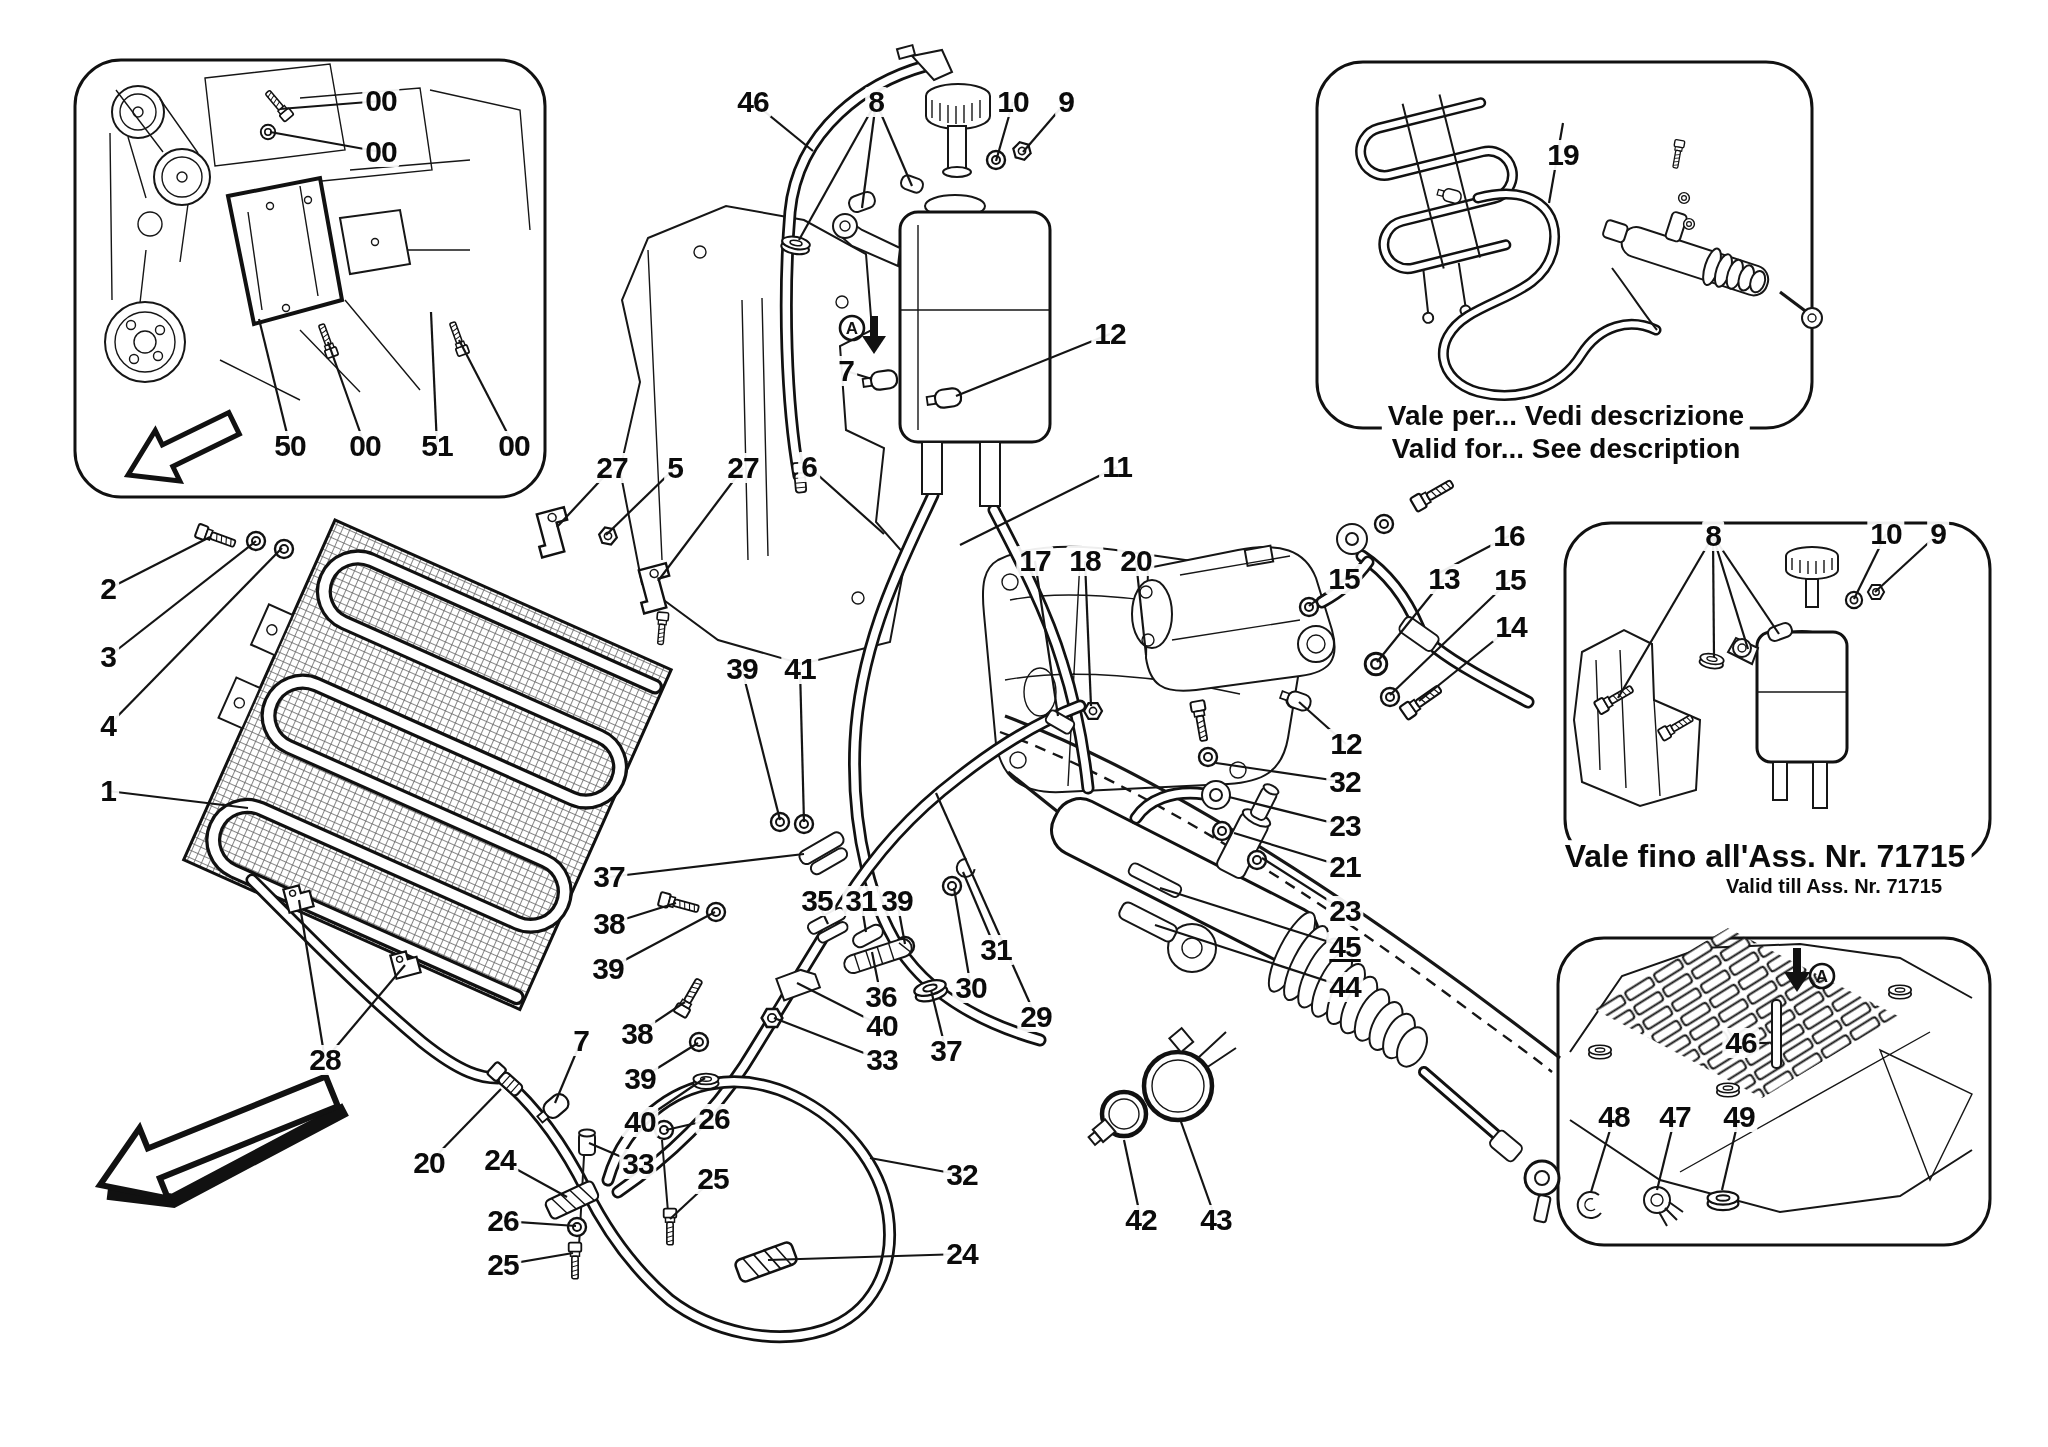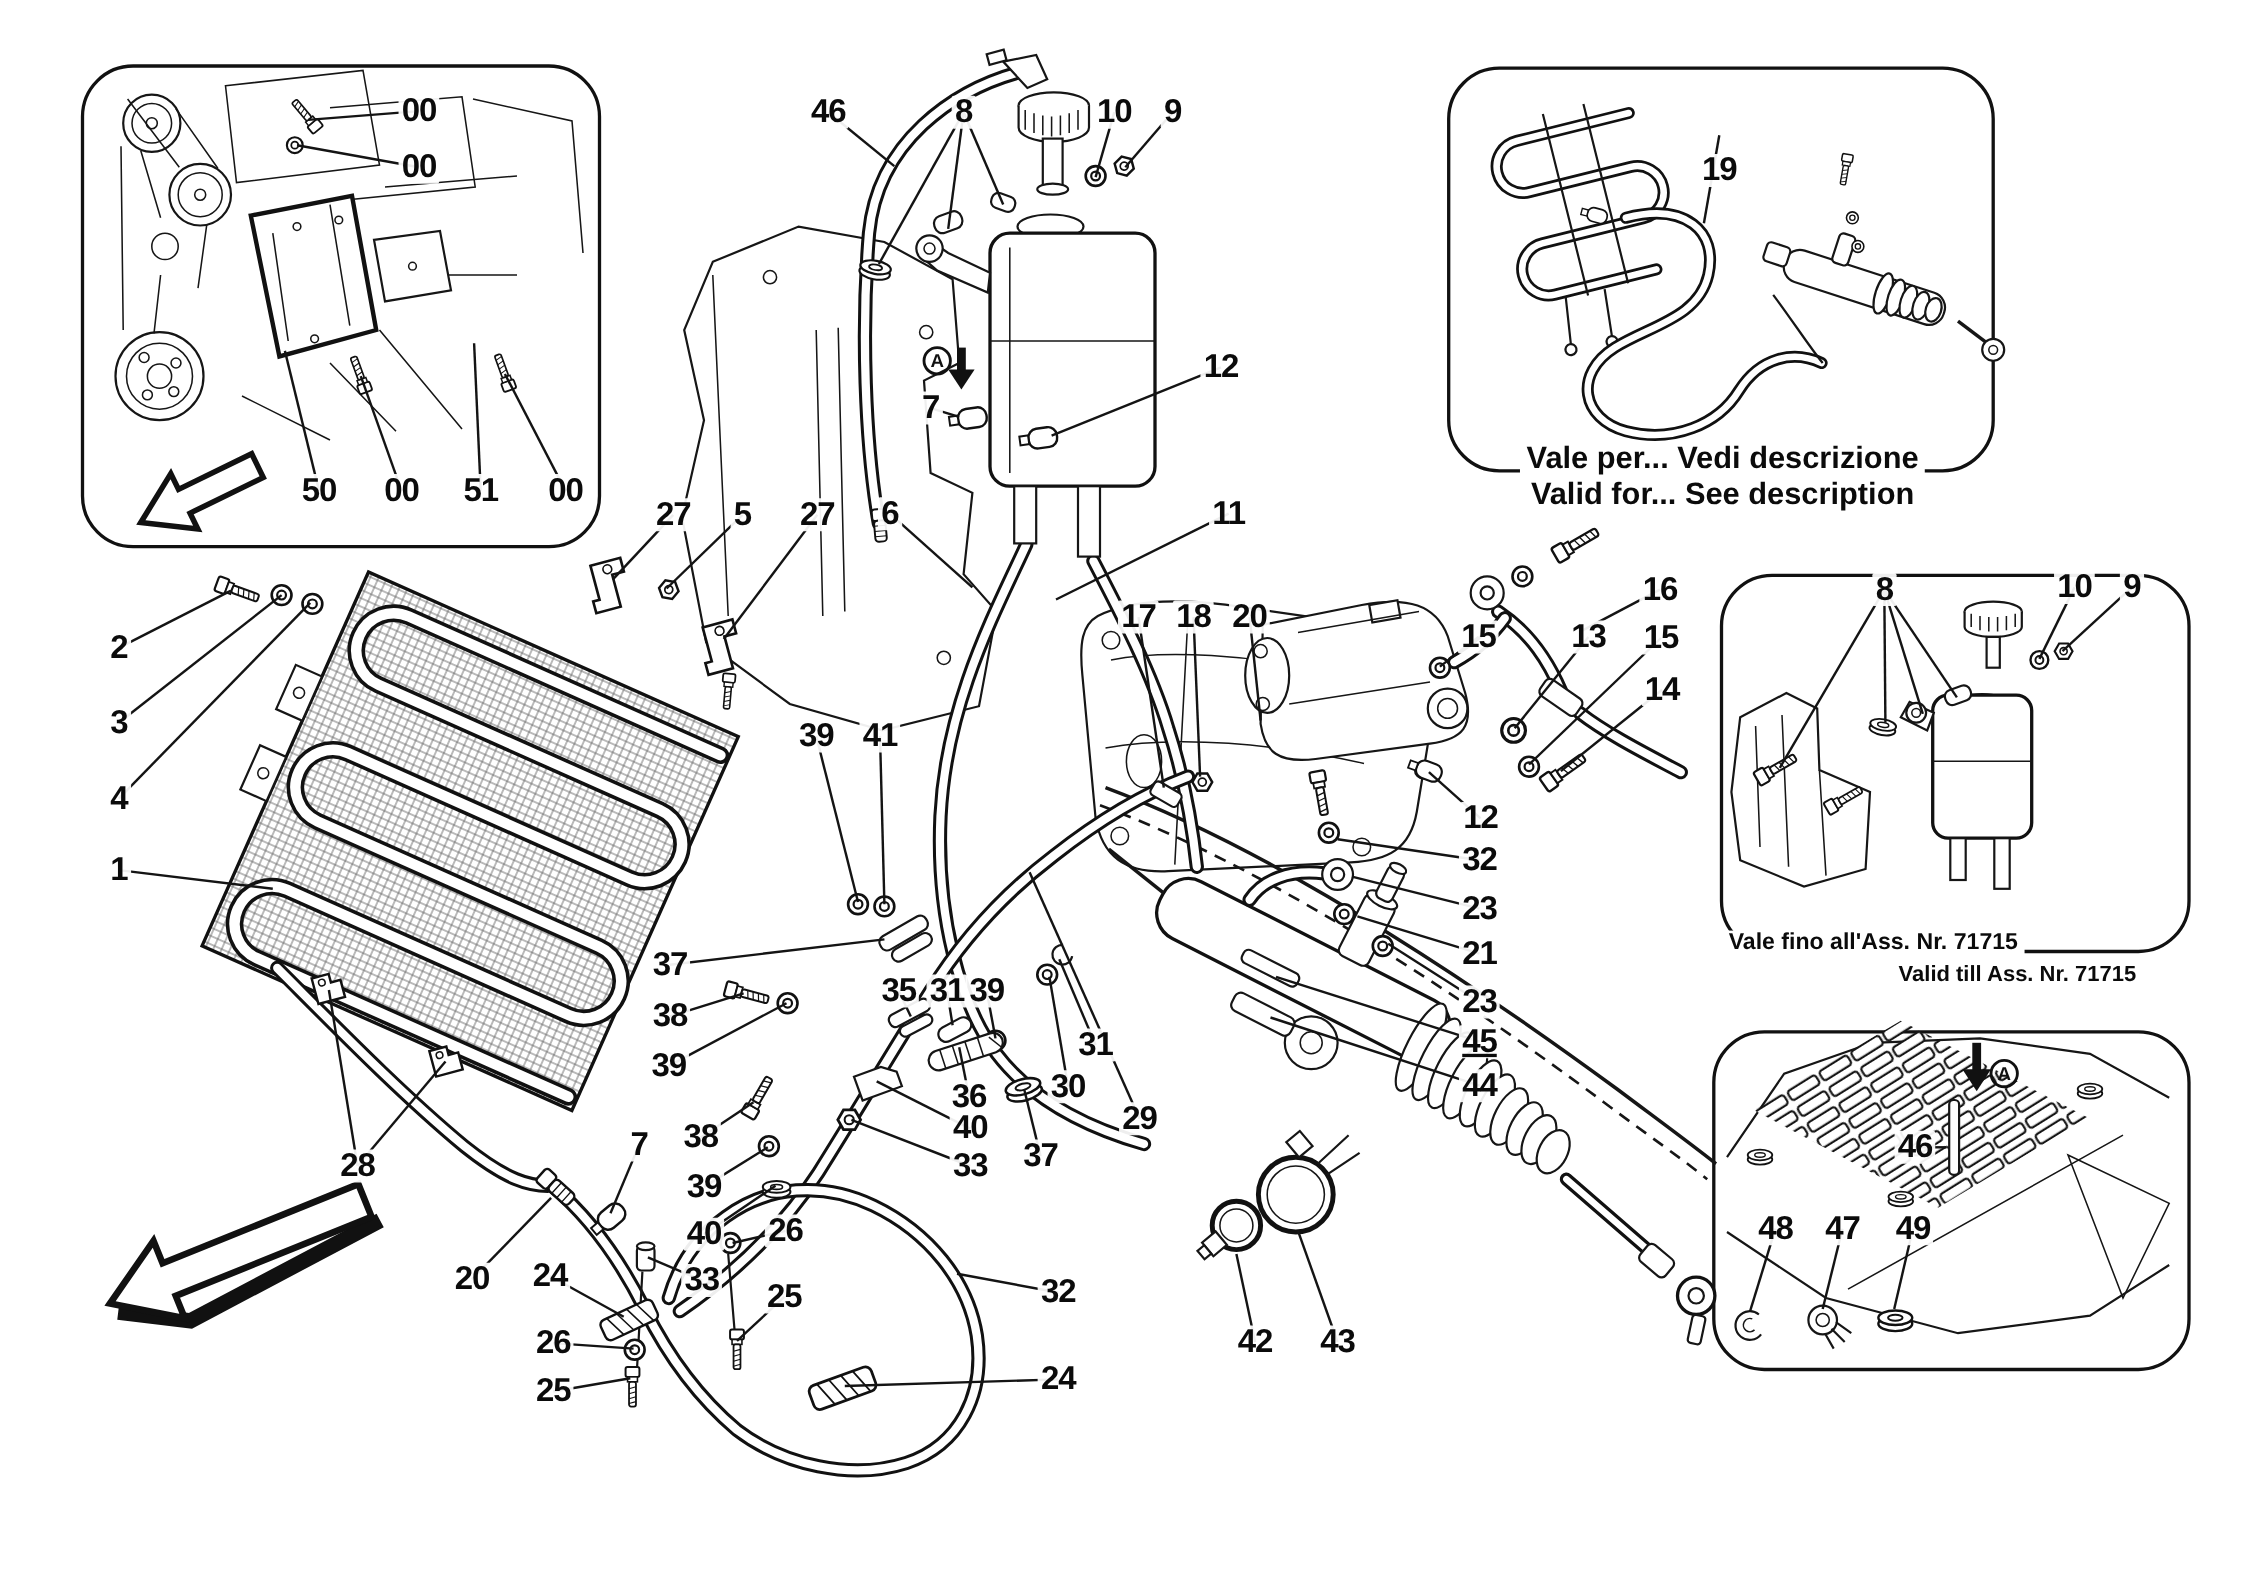--- a/index.html
+++ b/index.html
@@ -636,16 +636,16 @@
       <div class="callout" style="left: 1886px; top: 534px;">10</div>
       <div class="callout" style="left: 1938px; top: 534px;">9</div>
       <div class="callout" style="left: 1741px; top: 1043px;">46</div>
       <div class="callout" style="left: 1614px; top: 1117px;">48</div>
       <div class="callout" style="left: 1675px; top: 1117px;">47</div>
       <div class="callout" style="left: 1739px; top: 1117px;">49</div>
     </div>
 
 <div class="caption" style="left:1566px;top:416px;">Vale per... Vedi descrizione</div>
 <div class="caption" style="left:1566px;top:449px;">Valid for... See description</div>
-<div class="caption" style="left:1703px;top:857px;font-size:21px;">Vale fino all'Ass. Nr. 71715</div>
+<div class="caption" style="left:1765px;top:857px;font-size:32px;">Vale fino all'Ass. Nr. 71715</div>
 <div class="caption" style="left:1834px;top:886px;font-size:20px;">Valid till Ass. Nr. 71715</div>
 
 </div>
 
 </body></html>

